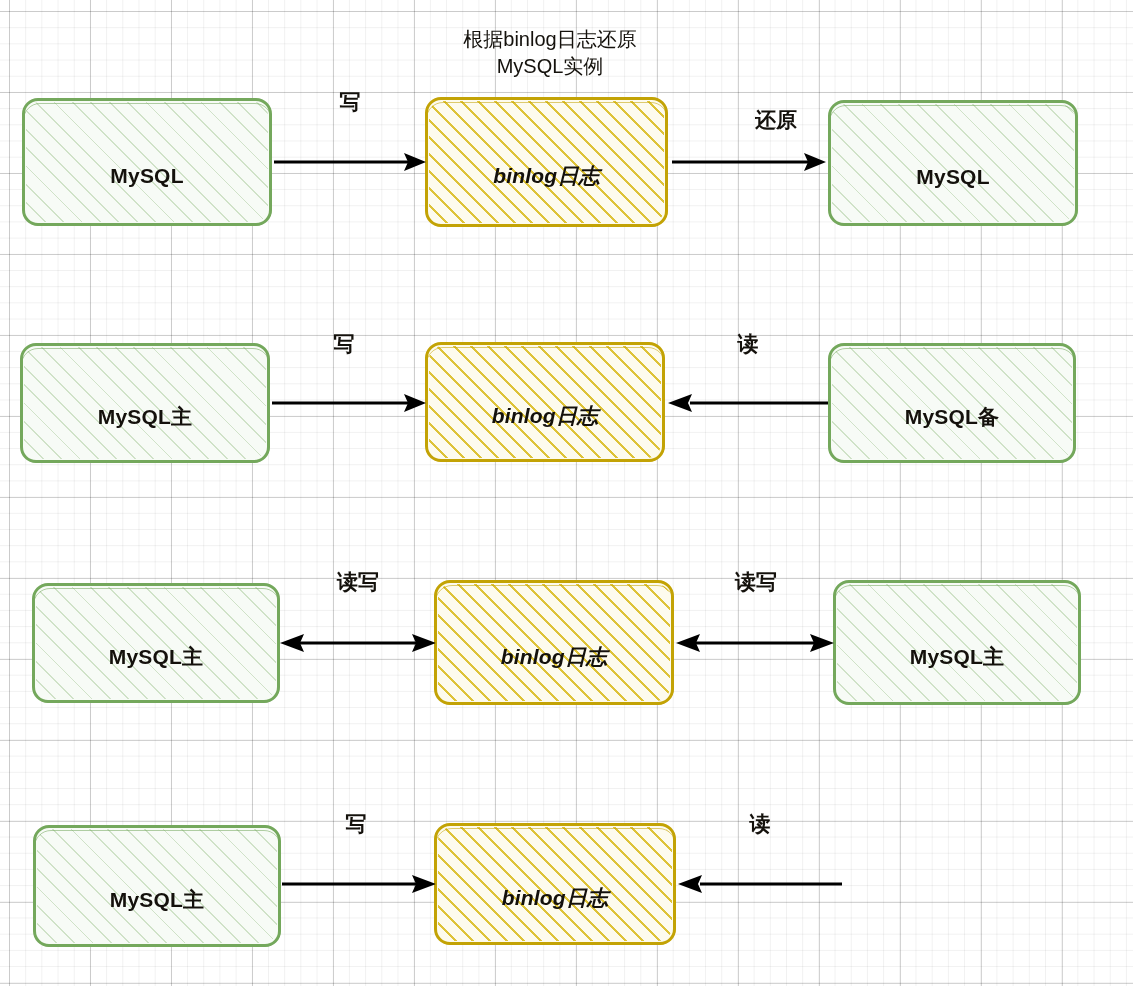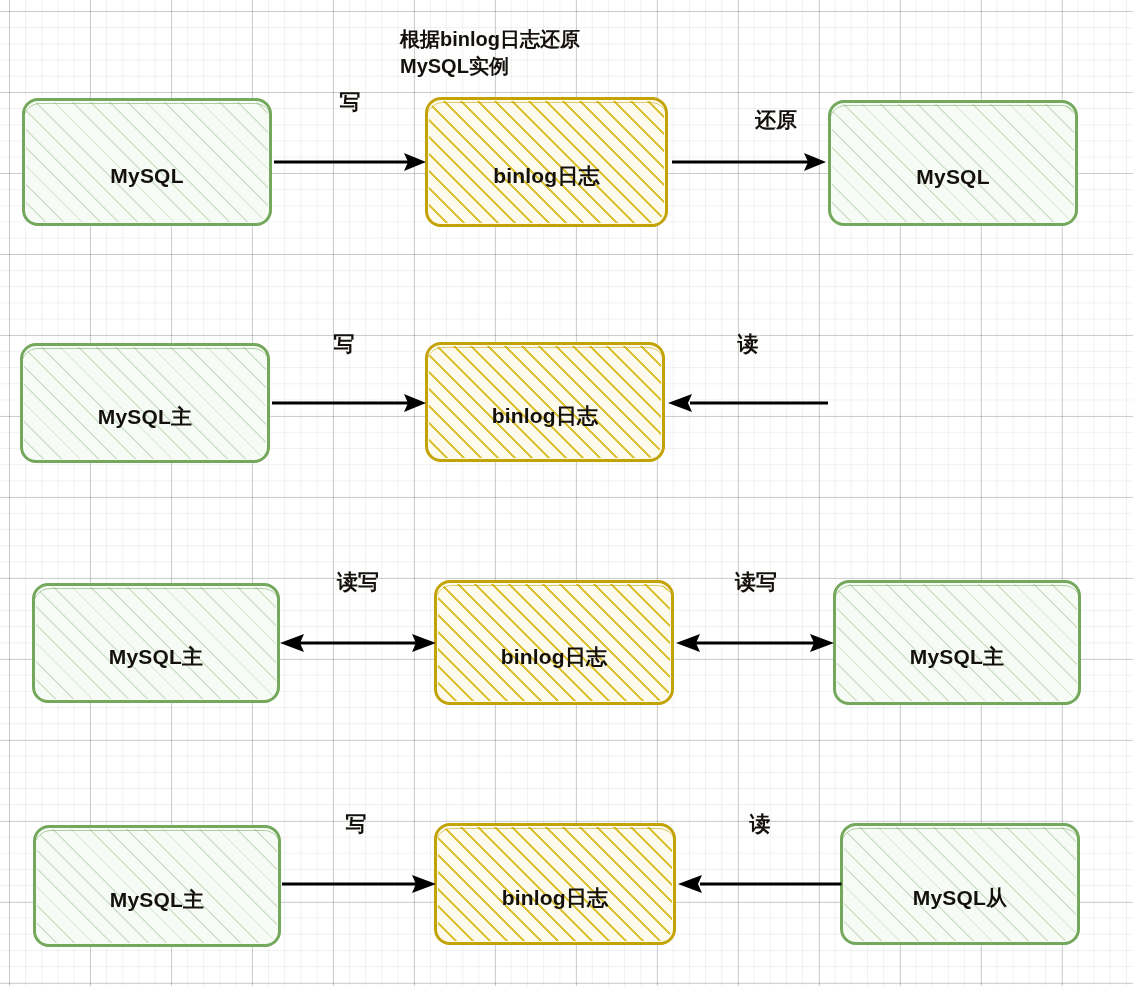--- a/index.html
+++ b/index.html
@@ -72,20 +72,21 @@
     left: -2px; right: -3px; top: 2px; bottom: -3px;
     border-radius: 17px;
     border: 1.4px solid rgba(116,168,92,0.55);
     z-index: 2;
     pointer-events: none;
   }
 
   .node.yellow {
     border: 3px solid #c3a305;
     background-color: #fdfbee;
+    font-style: italic;
   }
   .node.yellow::before {
     content: "";
     position: absolute;
     inset: 1px;
     border-radius: 14px;
     background-image: repeating-linear-gradient(
       45deg,
       rgba(214,181,11,0.80) 0px,
       rgba(214,181,11,0.80) 2.0px,
@@ -118,23 +119,23 @@
     font-weight: bold;
     color: #14110c;
     white-space: nowrap;
     text-align: center;
   }
 
   
   .diagram-title {
     position: absolute;
     font-size: 20px;
-    font-weight: bold;
+    font-weight: normal;
     color: #14110c;
-    text-align: left;
+    text-align: center;
     line-height: 1.35;
     white-space: pre-line;
   }
 
   
   .watermark {
     position: absolute;
     font-size: 24px;
     color: rgba(120,120,120,0.62);
     white-space: nowrap;
@@ -179,20 +180,23 @@
   <div class="edge-label" style="left:726px; top:106px; width:100px;">还原</div>
 
   <div class="node green" style="left:20px; top:343px; width:250px; height:120px;">
     <span class="node-label">MySQL主</span>
   </div>
 
   <div class="node yellow" style="left:425px; top:342px; width:240px; height:120px;">
     <span class="node-label">binlog日志</span>
   </div>
 
+  <div class="node green" style="left:828px; top:343px; width:248px; height:120px;">
+    <span class="node-label">MySQL备</span>
+  </div>
 
   <div class="connector" style="left:272px; top:391px; width:154px; height:24px;">
     <svg width="154" height="24" viewBox="0 0 154 24">
       <line x1="0" y1="12" x2="138" y2="12" stroke="#000" stroke-width="3"></line>
       <polygon points="154,12 132,3 136,12 132,21" fill="#000"></polygon>
     </svg>
   </div>
   <div class="edge-label" style="left:294px; top:330px; width:100px;">写</div>
 
   <div class="connector" style="left:668px; top:391px; width:160px; height:24px;">
@@ -234,23 +238,20 @@
   <div class="edge-label" style="left:706px; top:568px; width:100px;">读写</div>
 
   <div class="node green" style="left:33px; top:825px; width:248px; height:122px;">
     <span class="node-label">MySQL主</span>
   </div>
 
   <div class="node yellow" style="left:434px; top:823px; width:242px; height:122px;">
     <span class="node-label">binlog日志</span>
   </div>
 
-  <div class="node green" style="left:840px; top:823px; width:240px; height:122px;">
-    <span class="node-label">MySQL从</span>
-  </div>
 
   <div class="connector" style="left:282px; top:872px; width:154px; height:24px;">
     <svg width="154" height="24" viewBox="0 0 154 24">
       <line x1="0" y1="12" x2="136" y2="12" stroke="#000" stroke-width="3"></line>
       <polygon points="154,12 130,3 134,12 130,21" fill="#000"></polygon>
     </svg>
   </div>
   <div class="edge-label" style="left:306px; top:810px; width:100px;">写</div>
 
   <div class="connector" style="left:678px; top:872px; width:164px; height:24px;">

